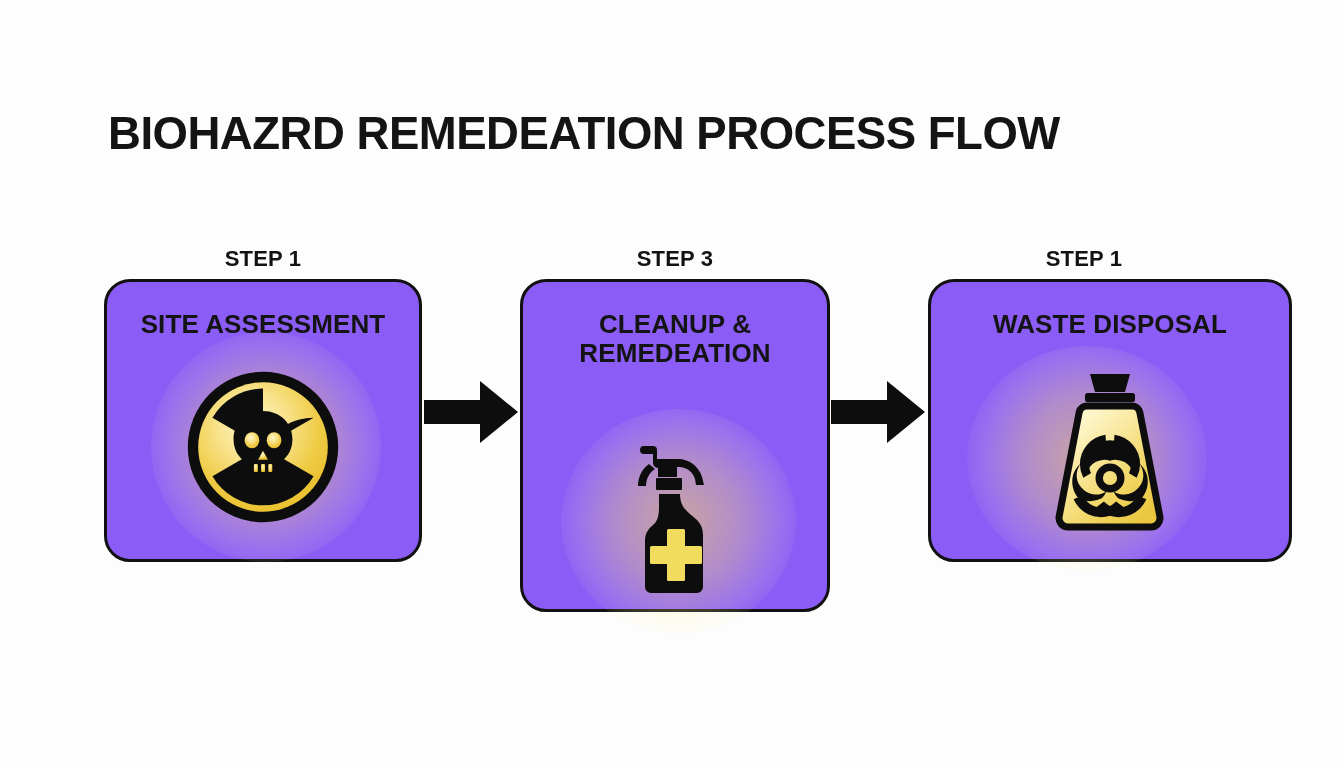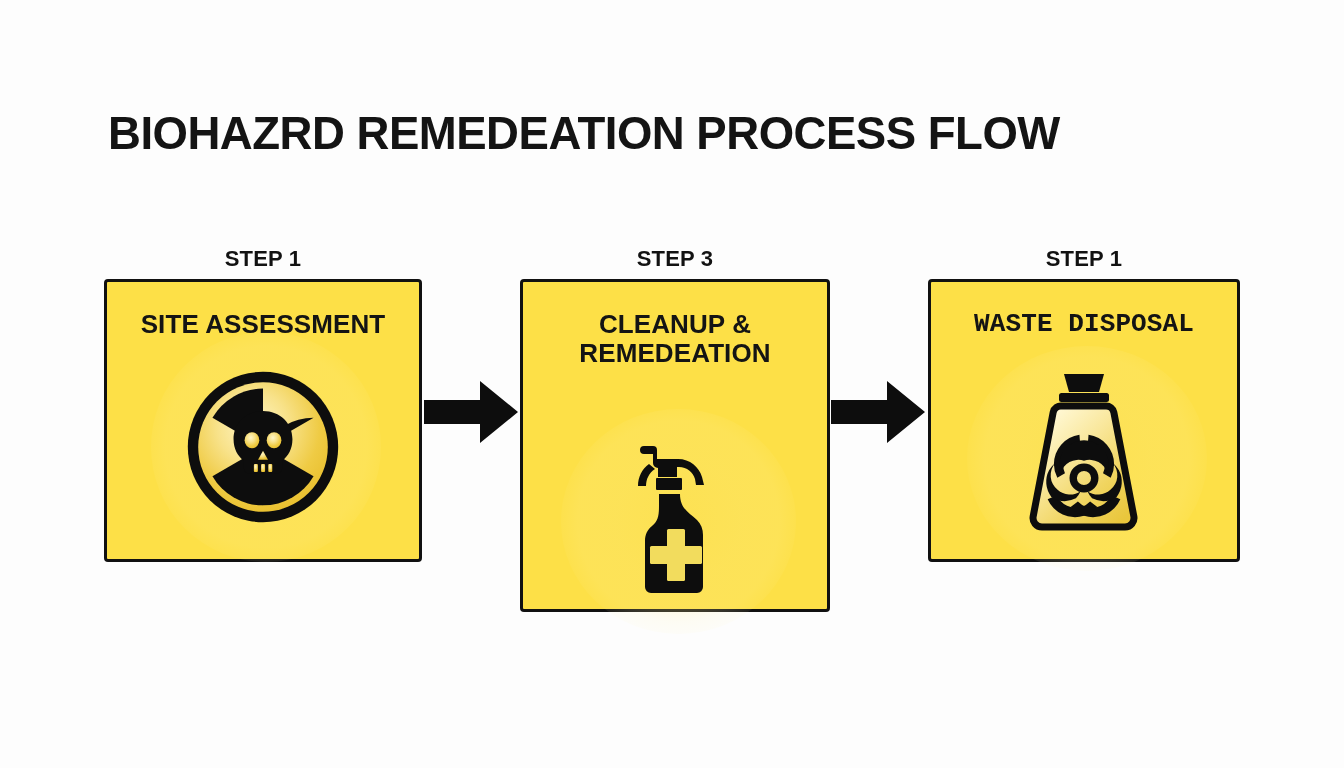--- a/index.html
+++ b/index.html
@@ -47,23 +47,23 @@
     font-size: 22px;
     font-weight: 700;
     letter-spacing: 0.2px;
     color: #121212;
     line-height: 1;
   }
   .card {
     position: absolute;
     top: 47px;
     left: 0;
-    background: #fde047;
+    background: #8b5cf6;
     border: 3px solid #111111;
-    border-radius: 4px;
+    border-radius: 26px;
     box-sizing: border-box;
   }
   .card-title {
     position: absolute;
     left: 0;
     right: 0;
     top: 28px;
     text-align: center;
     font-size: 26px;
     font-weight: 700;
@@ -206,21 +206,21 @@
 
   <div class="arrow" style="left:831px;">
     <svg width="94" height="62" viewBox="0 0 94 62">
       <path d="M0 19 H56 V0 L94 31 L56 62 V43 H0 Z" fill="#0d0d0d"></path>
     </svg>
   </div>
 
   <div class="step" style="left:928px; width:312px;">
     <div class="step-label">STEP 1</div>
 
-    <div class="card" style="width:312px; height:283px;font-family:Liberation Mono, monospace;">
+    <div class="card" style="width:364px; height:283px;">
       <div class="card-title">WASTE DISPOSAL</div>
 
       <div class="icon-wrap" style="bottom:18px;height:175px;">
         <div class="glow" style="width:240px;height:225px;left:36px;top:-20px;"></div>
 
         <svg width="140" height="168" viewBox="0 0 140 168" style="position:relative;">
           <defs>
             <linearGradient id="bagGrad" x1="18%" y1="8%" x2="88%" y2="95%">
               <stop offset="0%" stop-color="#FFF8D4"></stop>
               <stop offset="35%" stop-color="#F9E79B"></stop>

